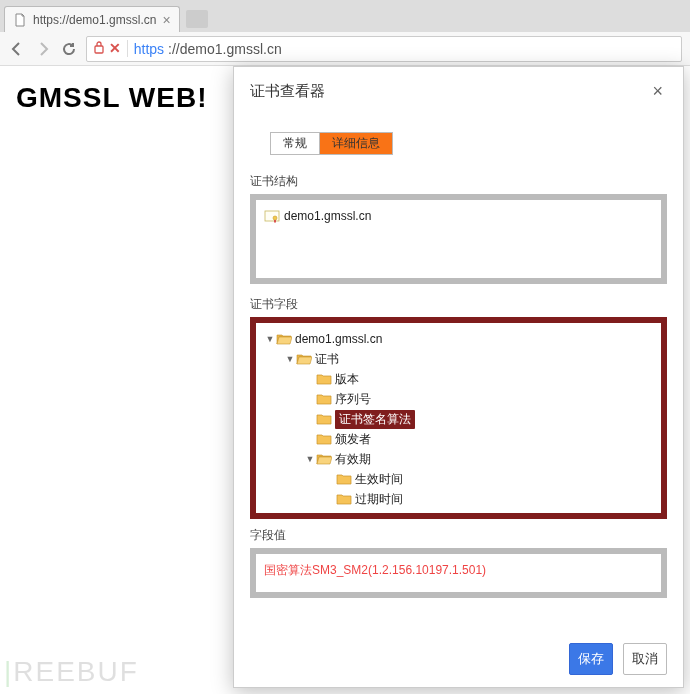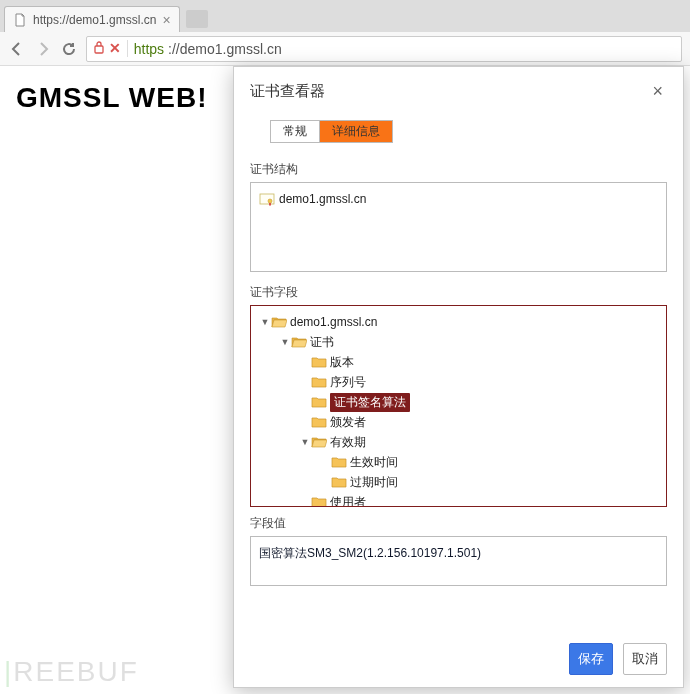--- a/index.html
+++ b/index.html
@@ -11,63 +11,63 @@
 .tab .page-icon { width: 14px; height: 14px; margin-right: 6px; display: inline-flex; align-items: center; justify-content: center; }
 .tab .close { margin-left: auto; font-size: 14px; color: #888; padding-left: 6px; }
 .new-tab { width: 22px; height: 18px; background: #ccc; margin-left: 6px; margin-bottom: 4px; border-radius: 2px; }
 .toolbar { height: 34px; background: #f7f7f7; border-bottom: 1px solid #ddd; display: flex; align-items: center; padding: 0 8px; gap: 8px; }
 .nav-btn { width: 18px; height: 18px; color: #888; display: flex; align-items: center; justify-content: center; }
 .nav-btn svg { width: 16px; height: 16px; }
 .addr-bar { flex: 1; height: 26px; background: #fff; border: 1px solid #ccc; border-radius: 2px; display: flex; align-items: center; padding: 0 6px; gap: 4px; font-size: 14px; }
 .addr-icons { display: flex; gap: 4px; border-right: 1px solid #ddd; padding-right: 6px; margin-right: 2px; }
 .lock-bad { color: #d9534f; }
 .x-icon { color: #d9534f; font-weight: bold; }
-.url-prefix { color: #4d7c0f; }
+.url-prefix { color: #3b82f6; }
 .url-rest { color: #555; }
 
 
 .page-body { padding: 16px; font-size: 28px; font-weight: bold; letter-spacing: 1px; }
 
 
 .watermark { position: absolute; bottom: 6px; left: 4px; font-size: 28px; font-weight: normal; color: #999; opacity: 0.3; letter-spacing: 2px; }
 .watermark .bar { color: #7fc97f; }
 
 
 .dialog { position: absolute; top: 66px; right: 6px; width: 451px; height: 622px; background: #fff; border: 1px solid #ccc; box-shadow: 0 4px 20px rgba(0,0,0,0.25); display: flex; flex-direction: column; }
 .dlg-header { padding: 14px 16px 8px; display: flex; align-items: center; }
 .dlg-title { font-size: 15px; color: #333; }
 .dlg-close { margin-left: auto; font-size: 18px; color: #666; padding: 0 4px; }
 .dlg-body { padding: 6px 16px 12px; flex: 1; overflow: hidden; display: flex; flex-direction: column; }
 
-.seg-tabs { display: flex; margin: 4px 0 14px; padding-left: 20px; }
+.seg-tabs { display: flex; margin: 16px 0 14px; padding-left: 20px; }
 .seg-tab { border: 1px solid #bbb; background: #fff; padding: 2px 12px; font-size: 12px; color: #333; }
 .seg-tab:first-child { border-right: none; }
 .seg-tab.active { background: #f97316; }
 
 .section-label { font-size: 12px; color: #444; margin: 4px 0 4px; }
-.panel { border: 1px solid #7f1d1d; background: #fff; padding: 6px 4px; overflow: auto; }
+.panel { border: 6px solid #7f1d1d; background: #fff; padding: 6px 4px; overflow: auto; }
 .panel.light { border-color: #bbb; }
 .struct-panel { height: 90px; }
 .fields-panel { height: 202px; }
 .value-panel { height: 50px; padding: 8px 8px; }
 
 .tree-row { display: flex; align-items: center; height: 20px; font-size: 12px; color: #222; white-space: nowrap; }
 .tree-row .label.selected { background: #7f1d1d; color: #fff; padding: 1px 4px; border-radius: 1px; }
 .indent { display: inline-block; }
 .arrow { width: 12px; display: inline-flex; justify-content: center; color: #666; font-size: 9px; }
 .arrow.blank { visibility: hidden; }
 .folder { width: 16px; height: 14px; display: inline-flex; margin-right: 3px; }
 .folder svg { width: 16px; height: 14px; }
 .cert-icon { width: 16px; height: 14px; display: inline-flex; margin-right: 4px; }
 
 .dlg-footer { display: flex; justify-content: flex-end; gap: 10px; padding: 12px 16px; }
 .btn { border: 1px solid #bbb; background: #fff; padding: 6px 8px; font-size: 13px; color: #333; border-radius: 2px; }
 .btn.primary { background: #3b78e7; border-color: #3367d6; color: #fff; }
 
-.value-text { font-size: 12px; color: #0f172a; }
+.value-text { font-size: 12px; color: #ef4444; }
 </style>
 </head>
 <body>
 
 <svg width="0" height="0" style="position:absolute">
   <defs>
     <g id="folder-closed">
       <path d="M1 3 L6 3 L7 4 L15 4 L15 12 L1 12 Z" fill="#f6c358" stroke="#c8932a" stroke-width="0.7"></path>
     </g>
     <g id="folder-open">

